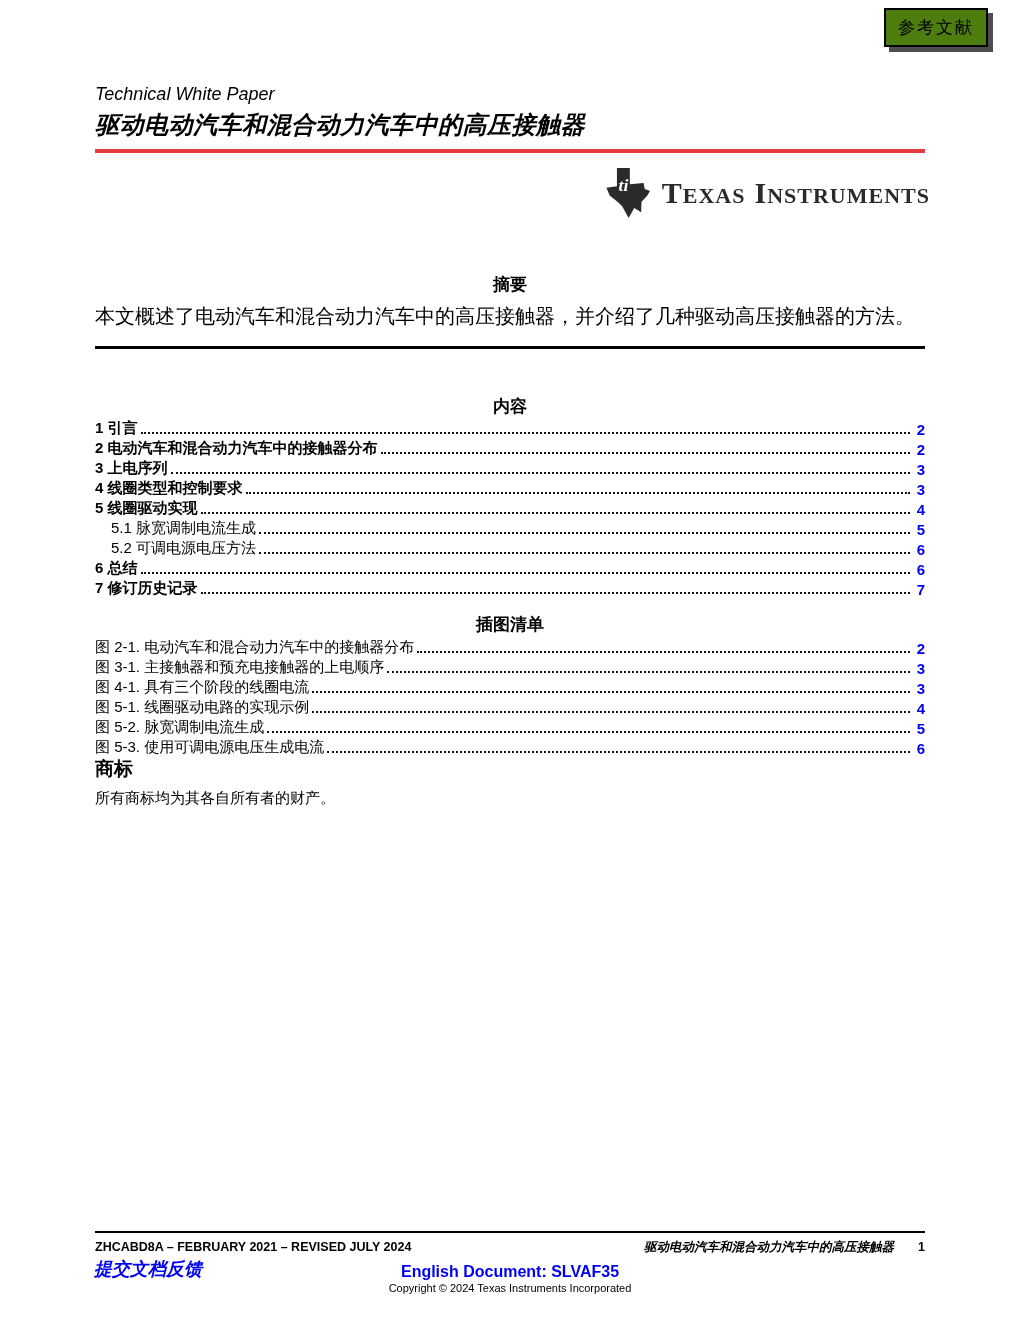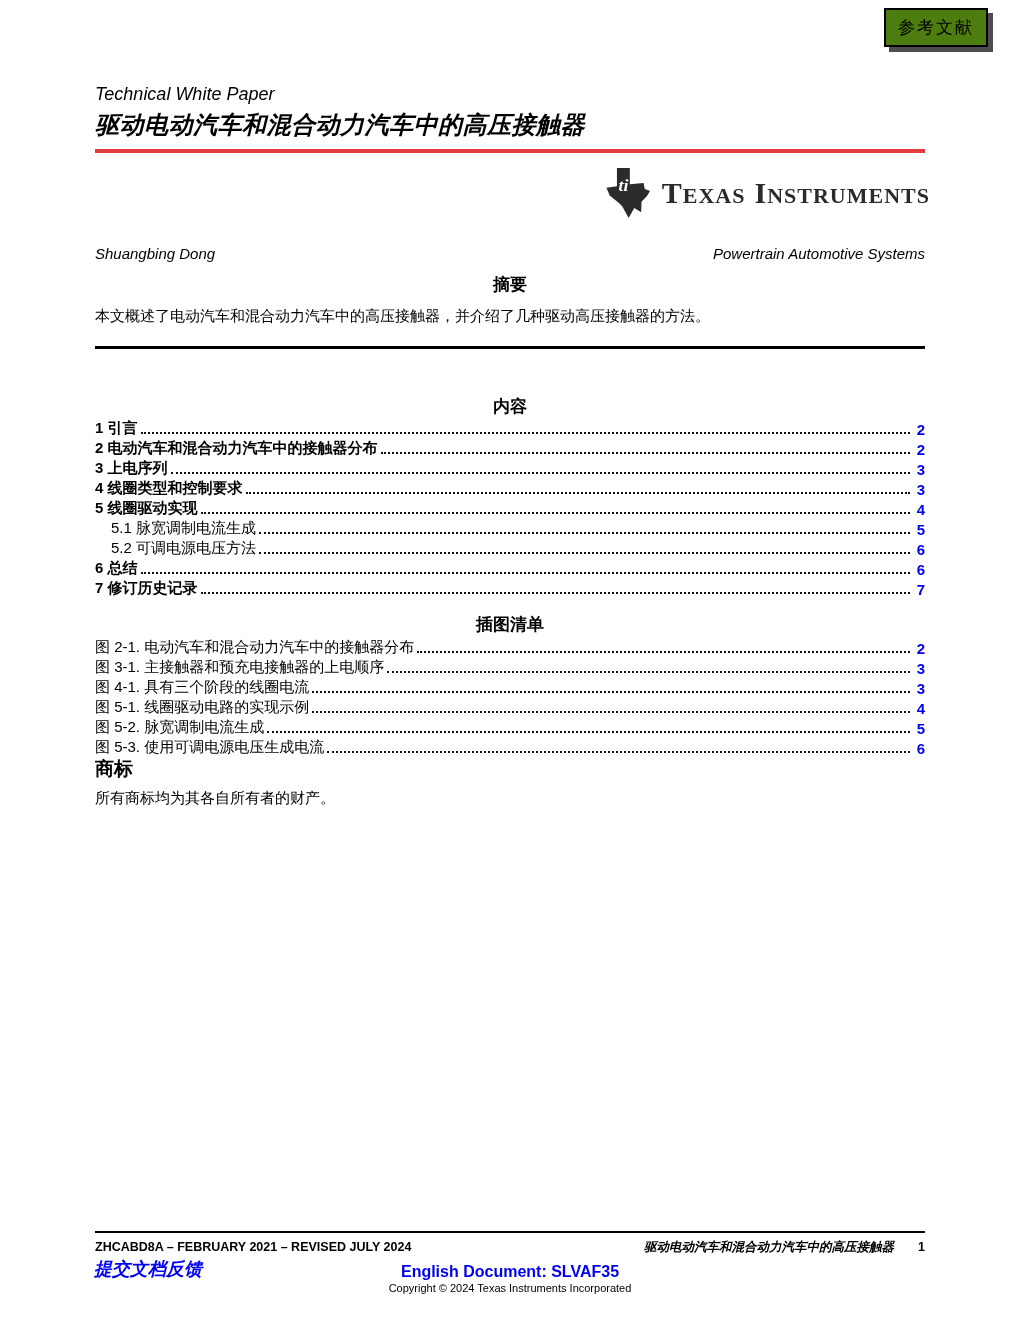--- a/index.html
+++ b/index.html
@@ -104,21 +104,21 @@
     text-align: center;
     font-size: 17px;
     font-weight: 700;
   }
   .abstract-heading { top: 273px; }
   .abstract-text {
     position: absolute;
     left: 95px;
     top: 305px;
     width: 830px;
-    font-size: 15px;
+    font-size: 20px;
     line-height: 22px;
   }
   .black-rule {
     position: absolute;
     left: 95px;
     top: 346px;
     width: 830px;
     height: 3px;
     background: #000;
   }
@@ -236,24 +236,20 @@
   <div class="logo">
     <svg class="logo-bug" viewBox="0 0 62 64" width="50" height="52" aria-hidden="true">
       <path fill="#2c2a2b" d="M21 1 L37 1 L37 21 L54 19.5 L55.5 27 L62 29.5 L58.5 35.5 L51.5 43 L51 56 L42.5 50.5 L35.5 63 L27.5 48.5 L23.5 44.5 L12 35 L8 25.5 L21 23.5 Z"></path>
       <text x="23" y="29" fill="#ffffff" font-family="Liberation Serif, serif" font-size="22" font-weight="bold" font-style="italic">ti</text>
     </svg>
     <div class="logo-wordmark">
       <span class="brand-word">Texas</span><span class="brand-word">Instruments</span>
     </div>
   </div>
 
-  <div class="byline">
-    <span>Shuangbing Dong</span>
-    <span>Powertrain Automotive Systems</span>
-  </div>
 
   <div class="section-heading-center abstract-heading">摘要</div>
   <p class="abstract-text">本文概述了电动汽车和混合动力汽车中的高压接触器，并介绍了几种驱动高压接触器的方法。</p>
   <div class="black-rule"></div>
 
   <div class="section-heading-center toc-heading">内容</div>
   <nav class="toc-list">
       <div class="toc-row">
         <span class="entry-label">1 引言</span>
         <span class="dots"></span>

